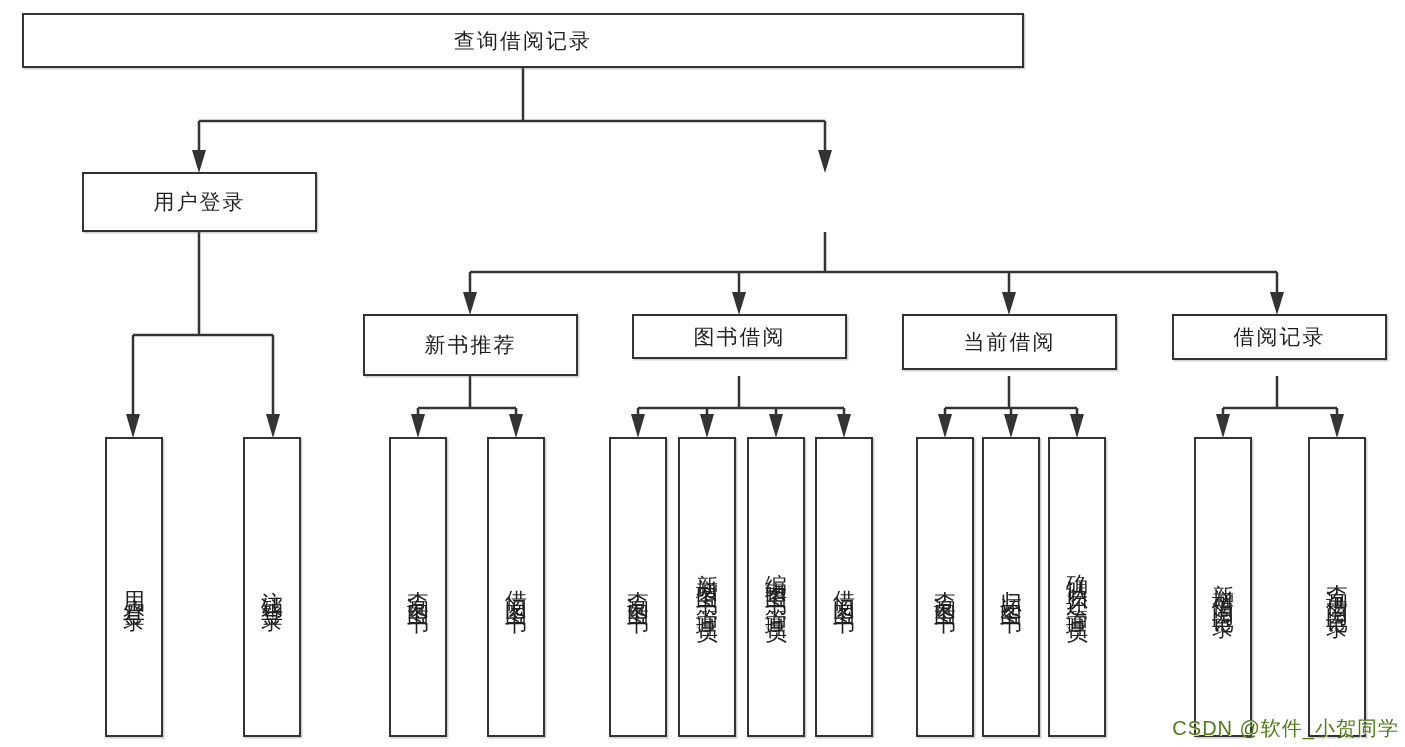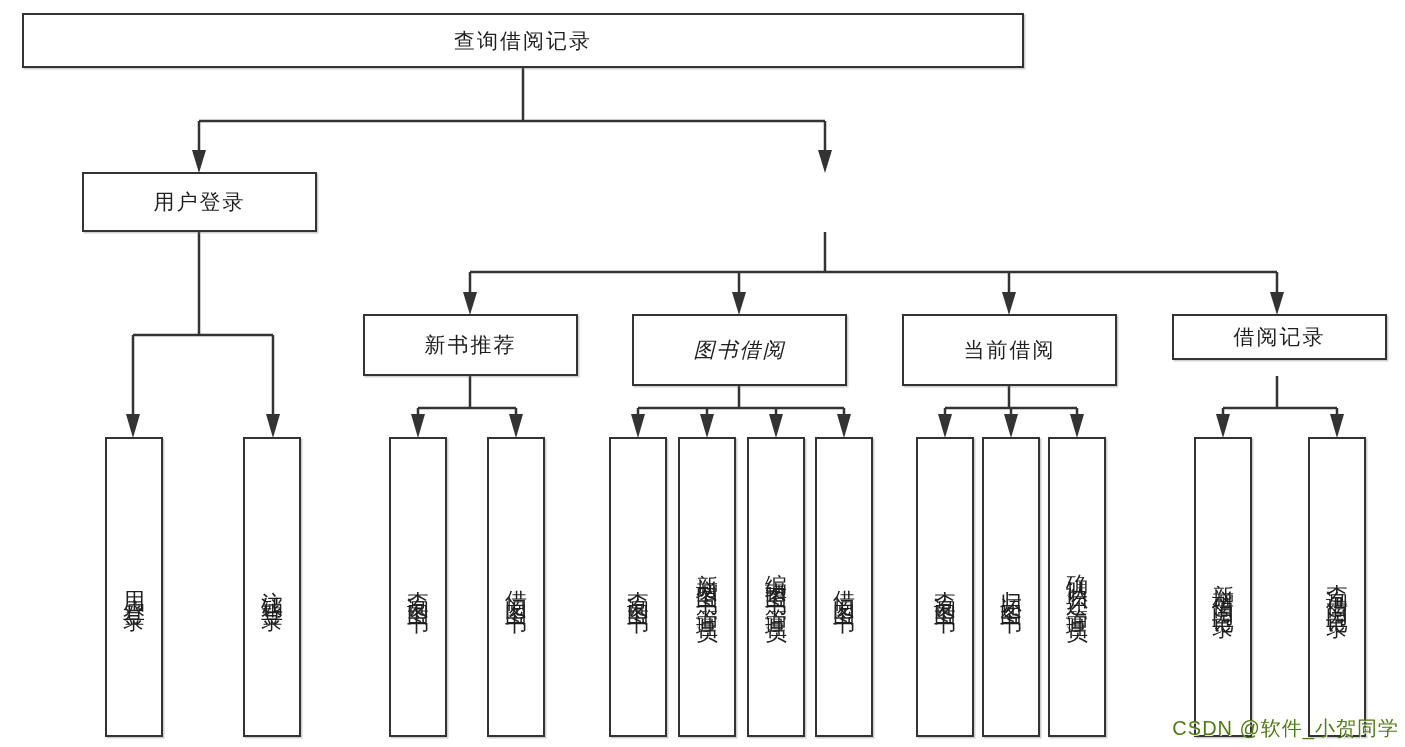--- a/index.html
+++ b/index.html
@@ -38,22 +38,22 @@
     font-size: 22px;
     letter-spacing: 7px;
     line-height: 1;
     white-space: nowrap;
   }
   
   .n-root  { left: 22px;   top: 13px;  width: 1002px; height: 55px; }
   .n-login { left: 82px;   top: 172px; width: 235px;  height: 60px; }
   .n-mgmt  { left: 708px;  top: 172px; width: 235px;  height: 60px; }
   .n-l3a   { left: 363px;  top: 314px; width: 215px;  height: 62px; }
-  .n-l3b   { left: 632px;  top: 314px; width: 215px;  height: 72px; font-style: italic; }
-  .n-l3c   { left: 902px;  top: 314px; width: 215px;  height: 72px; }
+  .n-l3b   { left: 632px;  top: 314px; width: 215px;  height: 45px; }
+  .n-l3c   { left: 902px;  top: 314px; width: 215px;  height: 56px; }
   .n-l3d   { left: 1172px; top: 314px; width: 215px;  height: 46px; }
   .leaf    { top: 437px; width: 58px; height: 300px; }
   .lf-1a { left: 105px; }  .lf-1b { left: 243px; }
   .lf-2a { left: 389px; }  .lf-2b { left: 487px; }
   .lf-3a { left: 609px; }  .lf-3b { left: 678px; }
   .lf-3c { left: 747px; }  .lf-3d { left: 815px; }
   .lf-4a { left: 916px; }  .lf-4b { left: 982px; }
   .lf-4c { left: 1048px; }
   .lf-5a { left: 1194px; } .lf-5b { left: 1308px; }
   #watermark {

